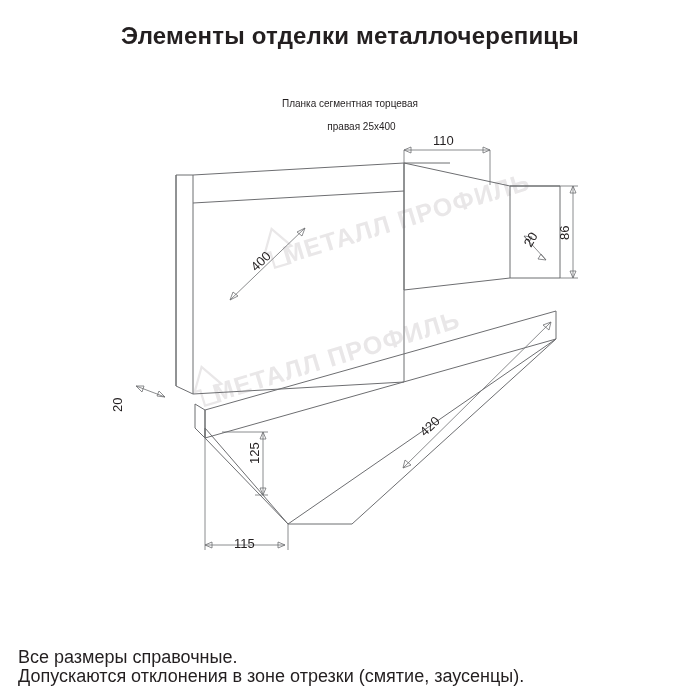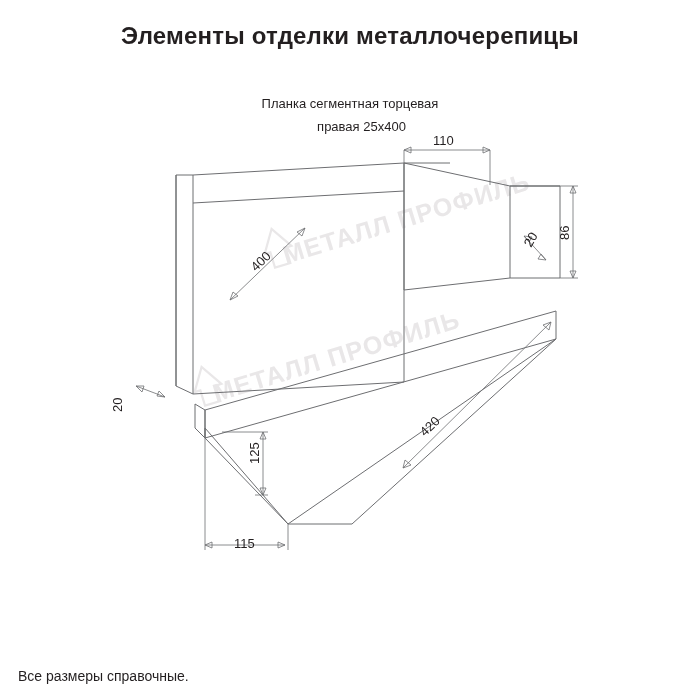--- a/index.html
+++ b/index.html
@@ -31,33 +31,33 @@
     font-weight: bold;
     letter-spacing: 0.2px;
     color: #231f20;
   }
   .subtitle {
     position: absolute;
     top: 92px;
     left: 0;
     width: 700px;
     text-align: center;
-    font-size: 13px;
+    font-size: 10px;
     line-height: 23px;
     color: #231f20;
   }
   .subtitle .line2 {
     display: block;
     margin-left: 23px;
   }
   .footnotes {
     position: absolute;
     left: 18px;
     bottom: 14px;
-    font-size: 14px;
+    font-size: 18px;
     line-height: 19px;
     color: #231f20;
   }
   svg#drawing {
     position: absolute;
     left: 0;
     top: 0;
     width: 700px;
     height: 700px;
   }
@@ -204,15 +204,16 @@
       <path class="dim" d="M285 545 l-7 -3 l0 6 z" fill="#6d6e71"></path>
       <line class="dim" x1="205" y1="438" x2="205" y2="550"></line>
       <line class="dim" x1="288" y1="524" x2="288" y2="550"></line>
       <text class="dimtext" x="234" y="548">115</text>
     </g>
 
   </svg>
 
   <div class="footnotes">
     <div>Все размеры справочные.</div>
+    <div>Допускаются отклонения в зоне отрезки (смятие, заусенцы).</div>
   </div>
 
 </div>
 
 </body></html>

